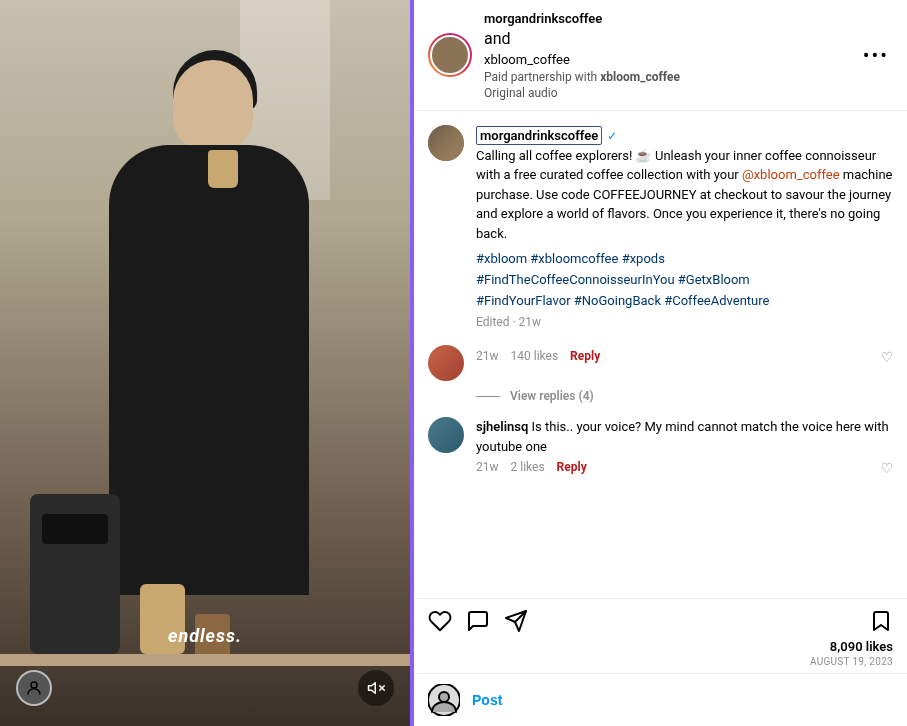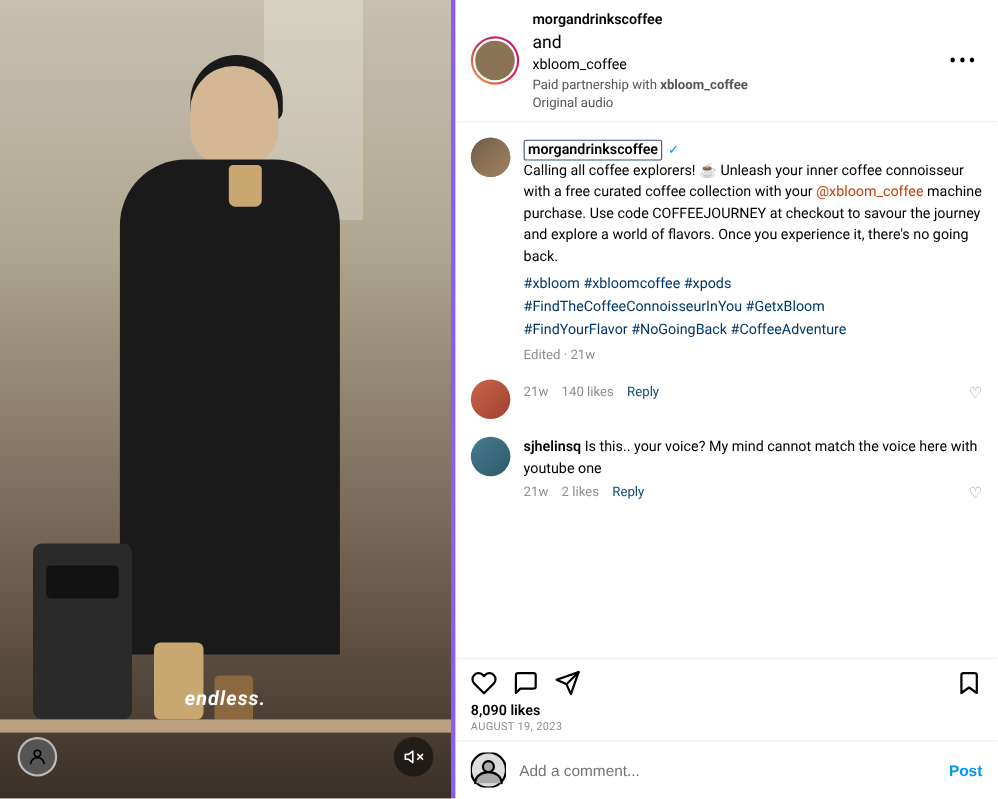--- a/index.html
+++ b/index.html
@@ -277,22 +277,22 @@
       color: #8e8e8e;
     }
 
     .comment-likes {
       font-size: 12px;
       color: #8e8e8e;
     }
 
     .comment-reply {
       font-size: 12px;
-      font-weight: 400;
-      color: #0c4a6e;
+      font-weight: 700;
+      color: #b91c1c;
       cursor: pointer;
     }
 
     .comment-heart {
       margin-left: auto;
       color: #8e8e8e;
       font-size: 14px;
       cursor: pointer;
     }
 
@@ -316,20 +316,21 @@
       font-weight: 600;
       color: #8e8e8e;
       cursor: pointer;
     }
 
     
     .action-bar {
       border-top: 1px solid #efefef;
       padding: 10px 14px 6px;
       flex-shrink: 0;
+      text-align: right;
     }
 
     .action-icons {
       display: flex;
       align-items: center;
       gap: 14px;
     }
 
     .action-icon {
       font-size: 24px;
@@ -605,20 +606,24 @@
       <div class="comment-content">
         <div class="comment-meta">
           <span class="comment-time">21w</span>
           <span class="comment-likes">140 likes</span>
           <span class="comment-reply">Reply</span>
           <span class="comment-heart">♡</span>
         </div>
       </div>
     </div>
 
+    <div class="view-replies">
+      <div class="view-replies-line"></div>
+      <span class="view-replies-text">View replies (4)</span>
+    </div>
 
     <div class="comment">
       <div class="comment-avatar comment-avatar-2"></div>
       <div class="comment-content">
         <div class="comment-text">
           <span class="comment-username">sjhelinsq</span>
           <span> Is this.. your voice? My mind cannot match the voice here with youtube one</span>
         </div>
         <div class="comment-meta">
           <span class="comment-time">21w</span>
@@ -660,17 +665,16 @@
   </div>
 
   <div class="comment-input-area">
     <div class="input-avatar">
       <svg width="32" height="32" viewBox="0 0 32 32">
         <circle cx="16" cy="16" r="16" fill="#ddd"></circle>
         <circle cx="16" cy="13" r="5" fill="#aaa"></circle>
         <path d="M4 28c0-6 5.4-10 12-10s12 4 12 10" fill="#aaa"></path>
       </svg>
     </div>
-    <input class="comment-input" type="text" placeholder="Add a comment..." style="">
     <button class="post-btn">Post</button>
   </div>
 
 </div>
 
 </body></html>

